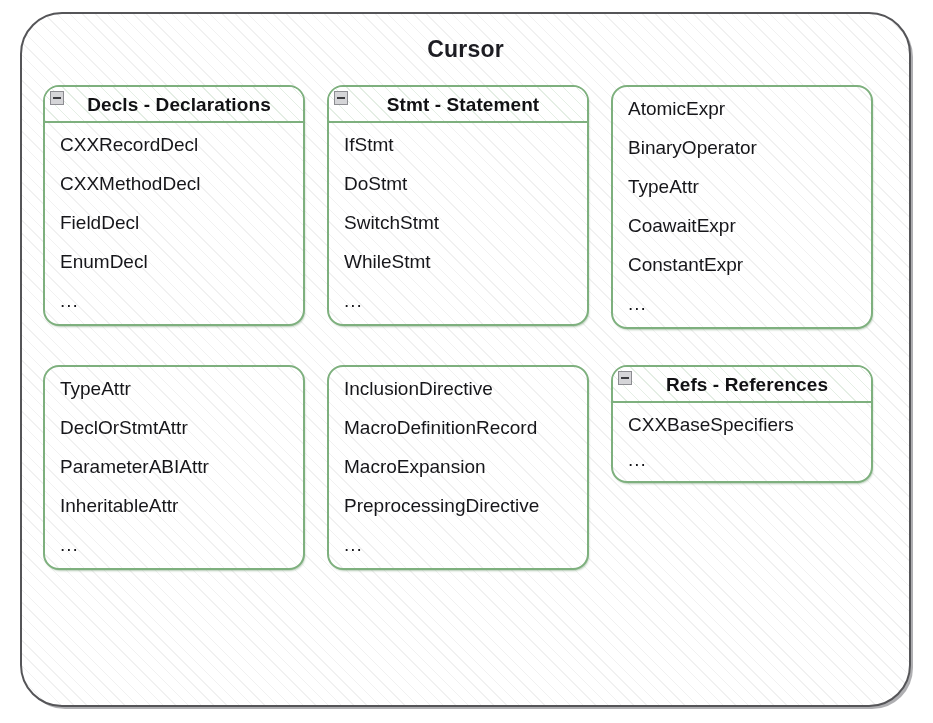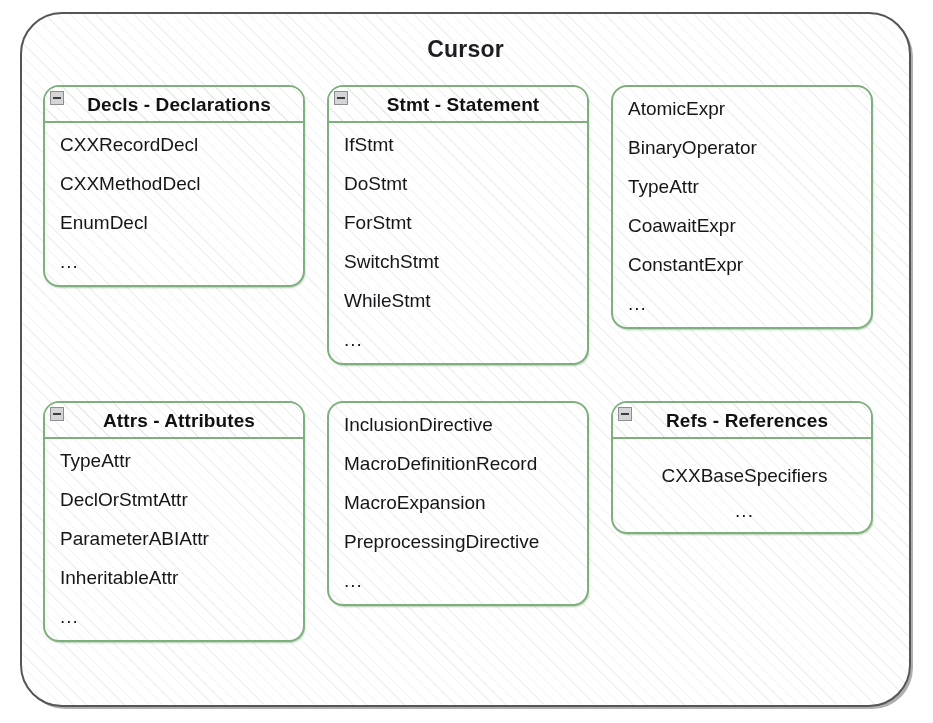--- a/index.html
+++ b/index.html
@@ -145,22 +145,21 @@
   .group-item.ellipsis {
     font-size: 19px;
     letter-spacing: 1px;
     color: #16161a;
   }
   
   .group-item.ellipsis {
     margin-top: 9px;
   }
   .group-box.compact .group-body {
-    padding: 27px 0 12px 0;
-    text-align: center;
+    padding: 12px 0 12px 0;
   }
   .group-box.compact .group-item {
     margin-bottom: 16px;
   }
   .group-box.compact .group-item.ellipsis {
     margin-top: 0;
     margin-bottom: 0;
   }
 </style>
 </head>
@@ -172,53 +171,49 @@
 
   <div id="groups-grid">
       <div class="group-box hatch">
         <div class="group-header hatch-green">
           <span class="collapse-icon"></span>
           <span class="group-title">Decls - Declarations</span>
         </div>
         <div class="group-body">
           <div class="group-item">CXXRecordDecl</div>
           <div class="group-item">CXXMethodDecl</div>
+          <div class="group-item">FieldDecl</div>
           <div class="group-item">EnumDecl</div>
           <div class="group-item ellipsis">...</div>
         </div>
       </div>
       <div class="group-box hatch">
         <div class="group-header hatch-green">
           <span class="collapse-icon"></span>
           <span class="group-title">Stmt - Statement</span>
         </div>
         <div class="group-body">
           <div class="group-item">IfStmt</div>
           <div class="group-item">DoStmt</div>
-          <div class="group-item">ForStmt</div>
           <div class="group-item">SwitchStmt</div>
           <div class="group-item">WhileStmt</div>
           <div class="group-item ellipsis">...</div>
         </div>
       </div>
       <div class="group-box hatch">
         <div class="group-body">
           <div class="group-item">AtomicExpr</div>
           <div class="group-item">BinaryOperator</div>
           <div class="group-item">TypeAttr</div>
           <div class="group-item">CoawaitExpr</div>
           <div class="group-item">ConstantExpr</div>
           <div class="group-item ellipsis">...</div>
         </div>
       </div>
       <div class="group-box hatch">
-        <div class="group-header hatch-green">
-          <span class="collapse-icon"></span>
-          <span class="group-title">Attrs - Attributes</span>
-        </div>
         <div class="group-body">
           <div class="group-item">TypeAttr</div>
           <div class="group-item">DeclOrStmtAttr</div>
           <div class="group-item">ParameterABIAttr</div>
           <div class="group-item">InheritableAttr</div>
           <div class="group-item ellipsis">...</div>
         </div>
       </div>
       <div class="group-box hatch">
         <div class="group-body">

